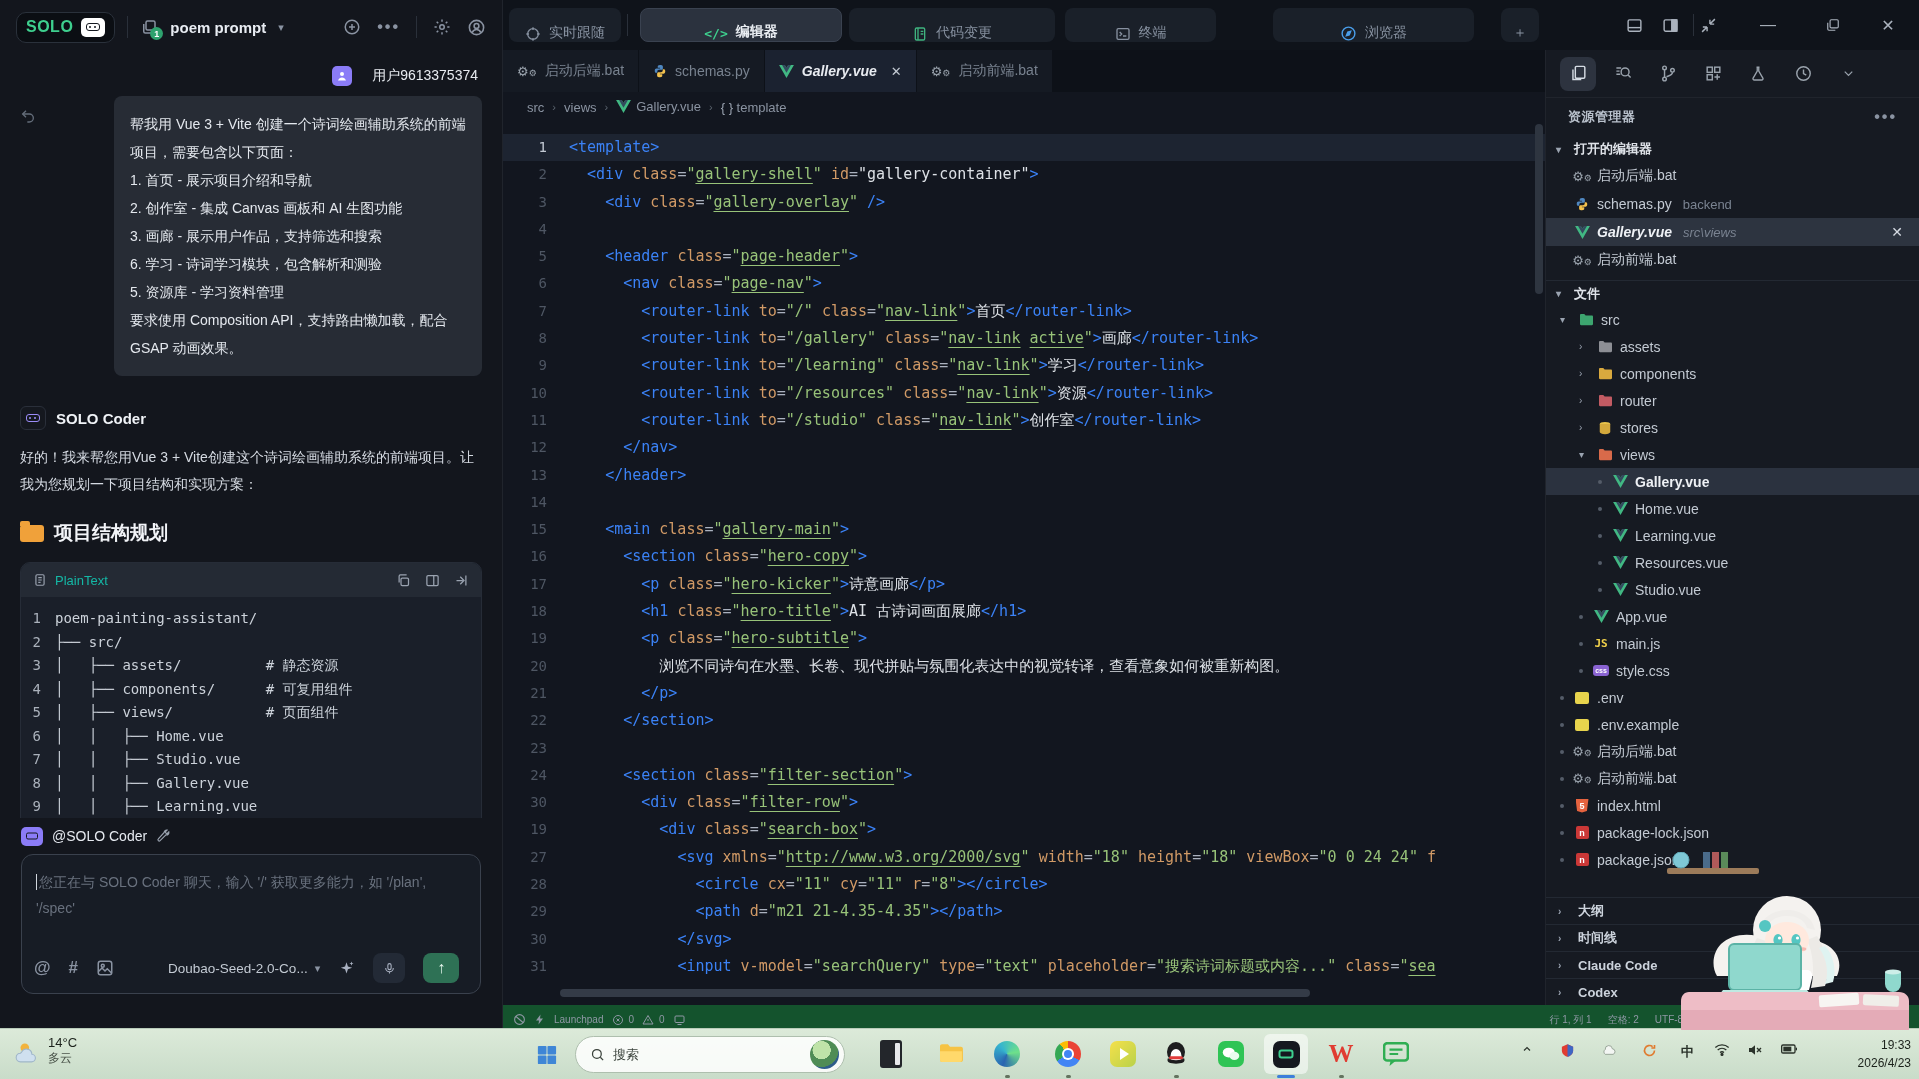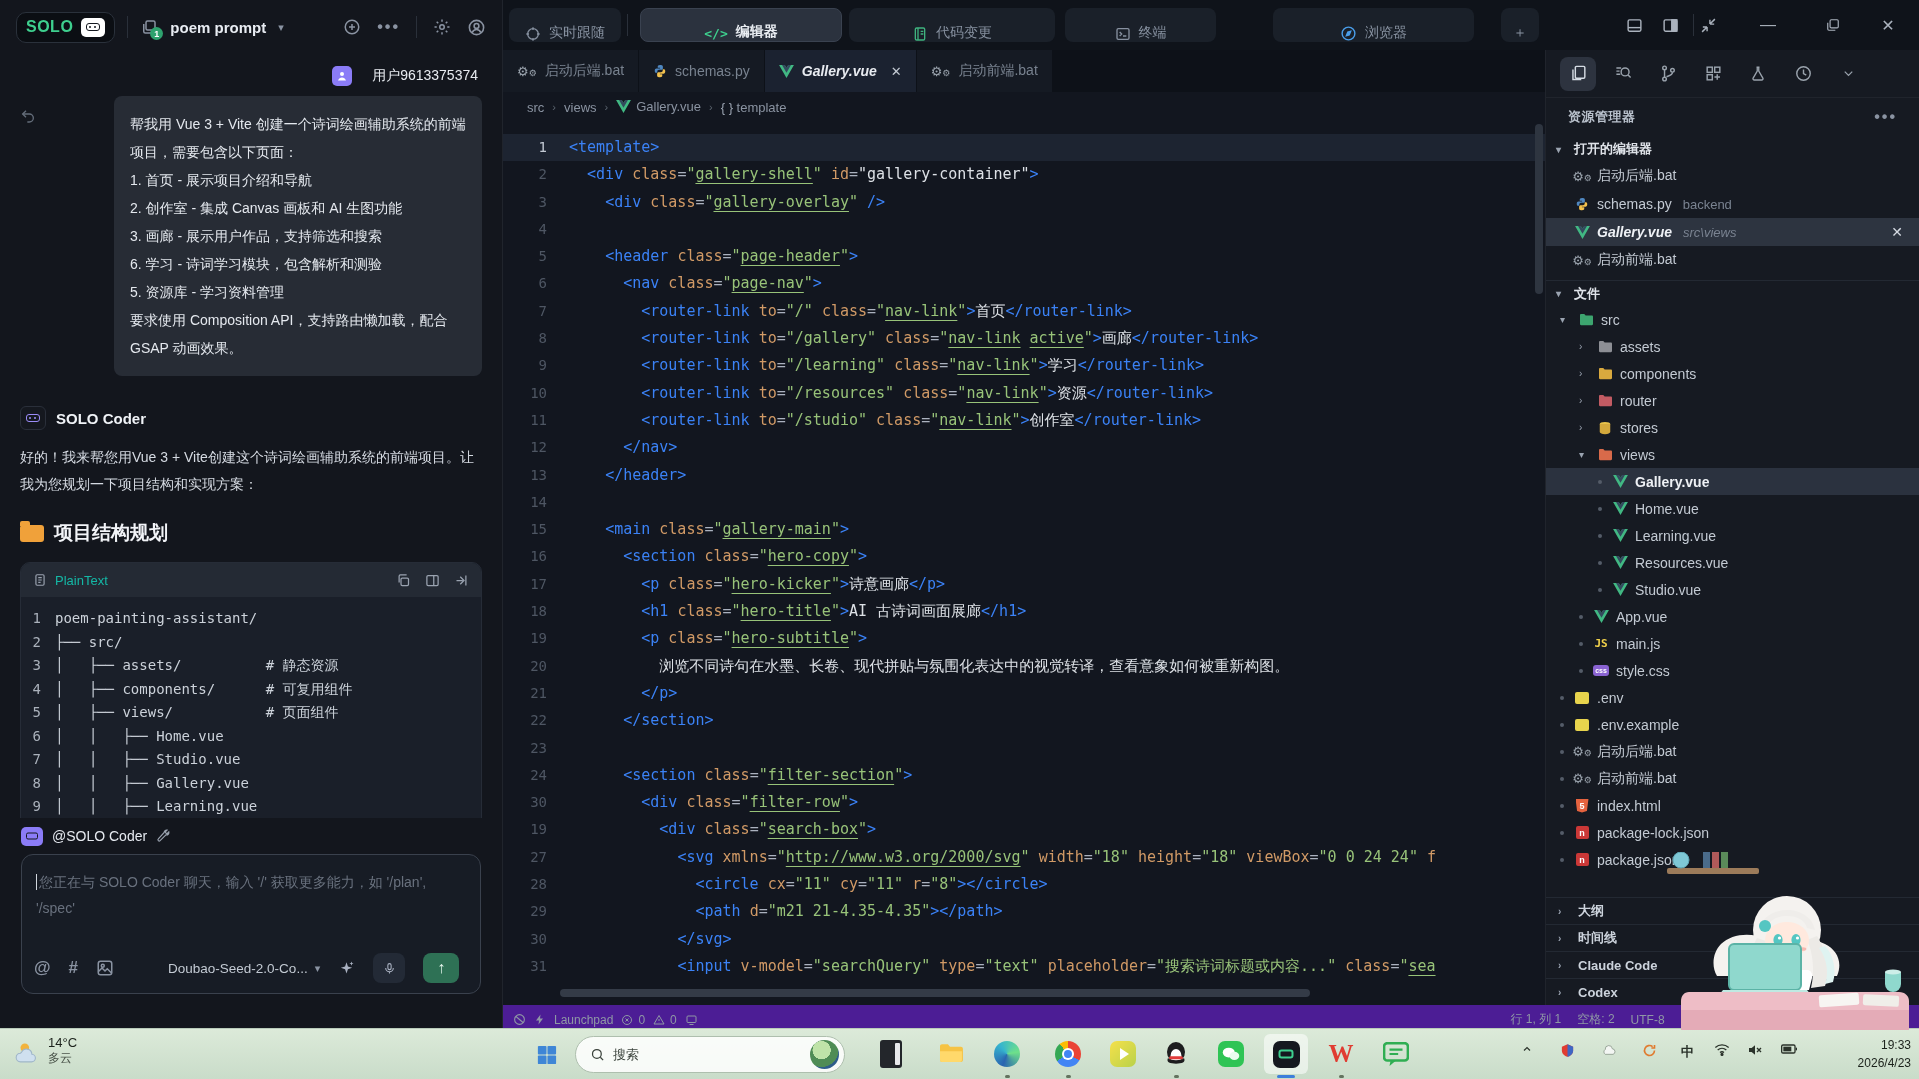--- a/index.html
+++ b/index.html
@@ -126,22 +126,22 @@
   .cssbadge { background:#8a63d2; color:#fff; font-size:7px; font-weight:bold; border-radius:3px; padding:2px 2px; }
   .envbadge { width:14px; height:12px; background:#e8d44d; border-radius:2px; display:inline-block; }
   .htmlbadge { width:13px; height:14px; background:#e5633f; color:#fff; font-size:9px; font-weight:bold;
                display:flex; align-items:center; justify-content:center; clip-path:polygon(0 0,100% 0,88% 90%,50% 100%,12% 90%); }
   .npmbadge { width:13px; height:13px; background:#cb3837; color:#fff; font-size:9px; font-weight:bold; border-radius:2px;
               display:flex; align-items:center; justify-content:center; }
   .bot-sec { height:27px; display:flex; align-items:center; gap:8px; padding:0 12px; border-top:1px solid #232933;
              color:#ccd3dc; font-size:13px; font-weight:bold; }
 
   
-  #statusbar { left:503px; top:1005px; width:1416px; height:29px; background:#4c1d95; display:flex; align-items:center;
-               padding:0 10px; color:#8f98a5; font-size:12px; gap:8px; }
+  #statusbar { left:503px; top:1005px; width:1416px; height:29px; background:#14532d; display:flex; align-items:center;
+               padding:0 10px; color:#8f98a5; font-size:10px; gap:8px; }
   .sb-right { margin-left:auto; display:flex; align-items:center; gap:16px; }
   .sb-item { display:flex; align-items:center; gap:5px; }
 
   
   #taskbar { left:0; top:1028px; width:1919px; height:51px; background:linear-gradient(#dcead9,#c9dcc9); border-top:1px solid #b9ccba; }
   .tk-ic { position:absolute; top:5px; width:44px; height:40px; display:flex; align-items:center; justify-content:center; border-radius:6px; }
   .tk-dot { position:absolute; top:46px; width:5px; height:3px; border-radius:2px; background:#64735f; }
   .tk-pill-active { position:absolute; top:46px; width:18px; height:3px; border-radius:2px; background:#3d7edb; }
   #tk-weather { position:absolute; left:14px; top:6px; display:flex; gap:8px; align-items:center; }
   .wx-temp { color:#1c221c; font-size:13px; }

